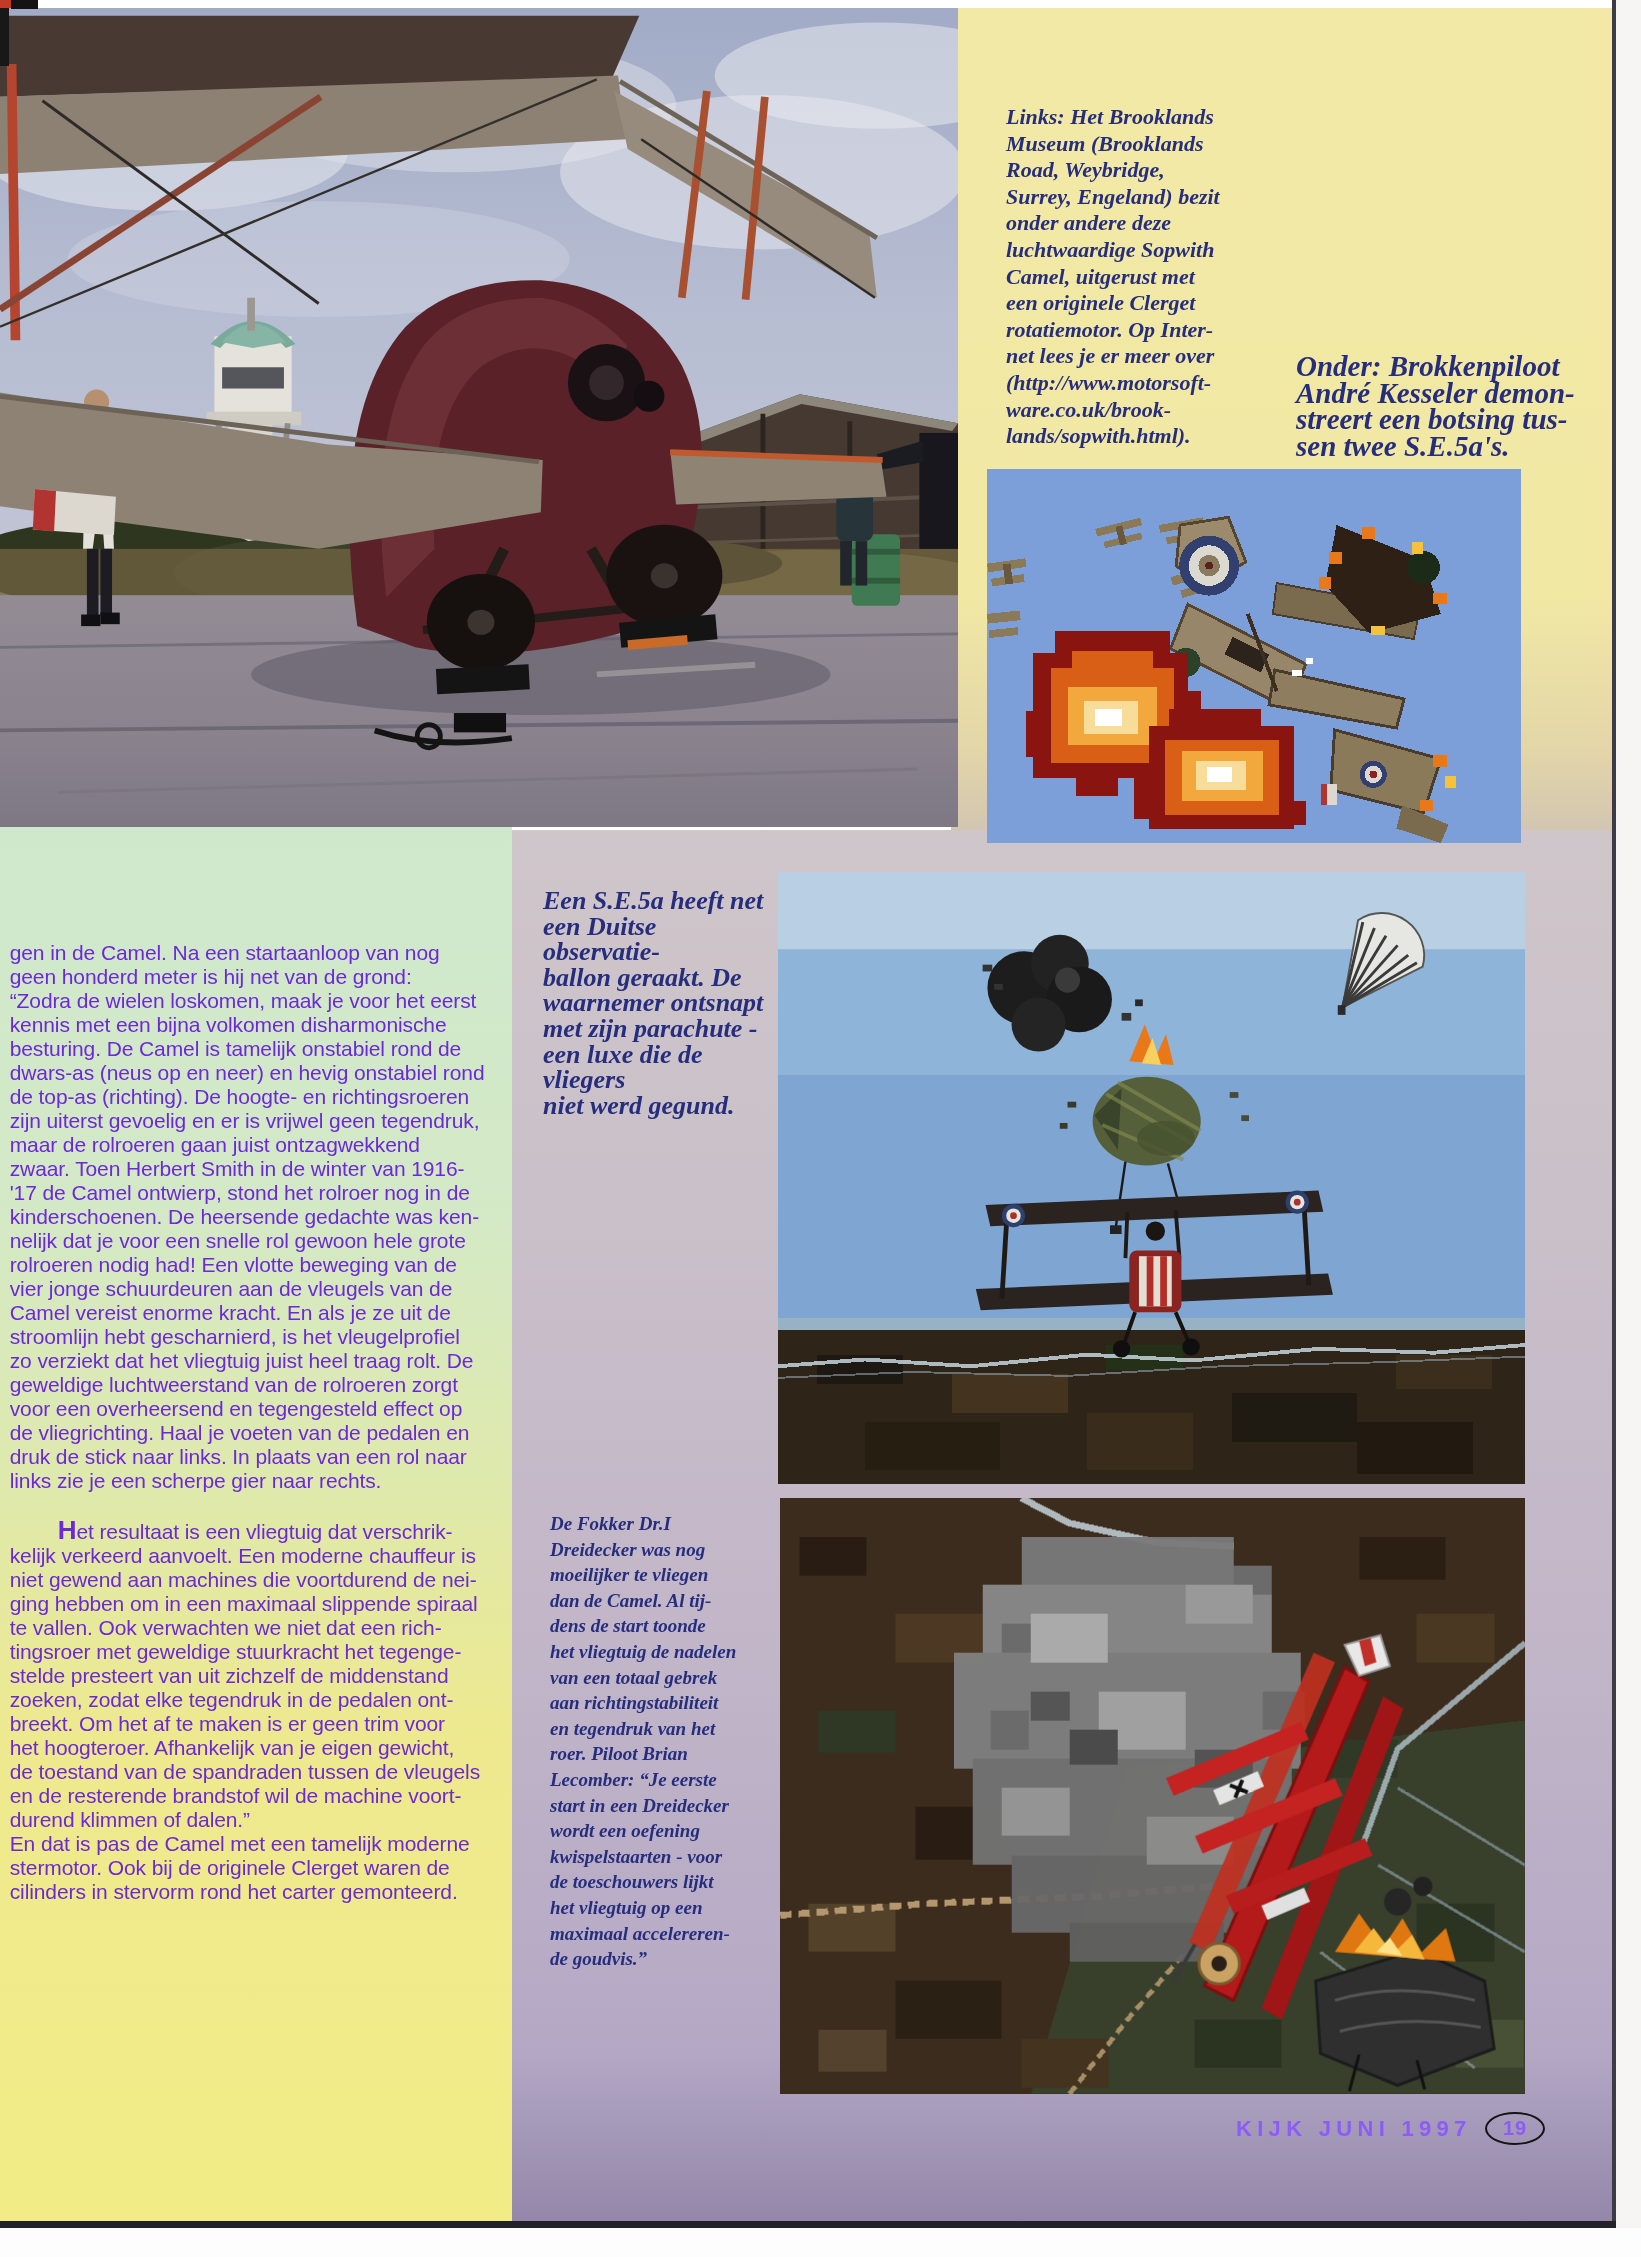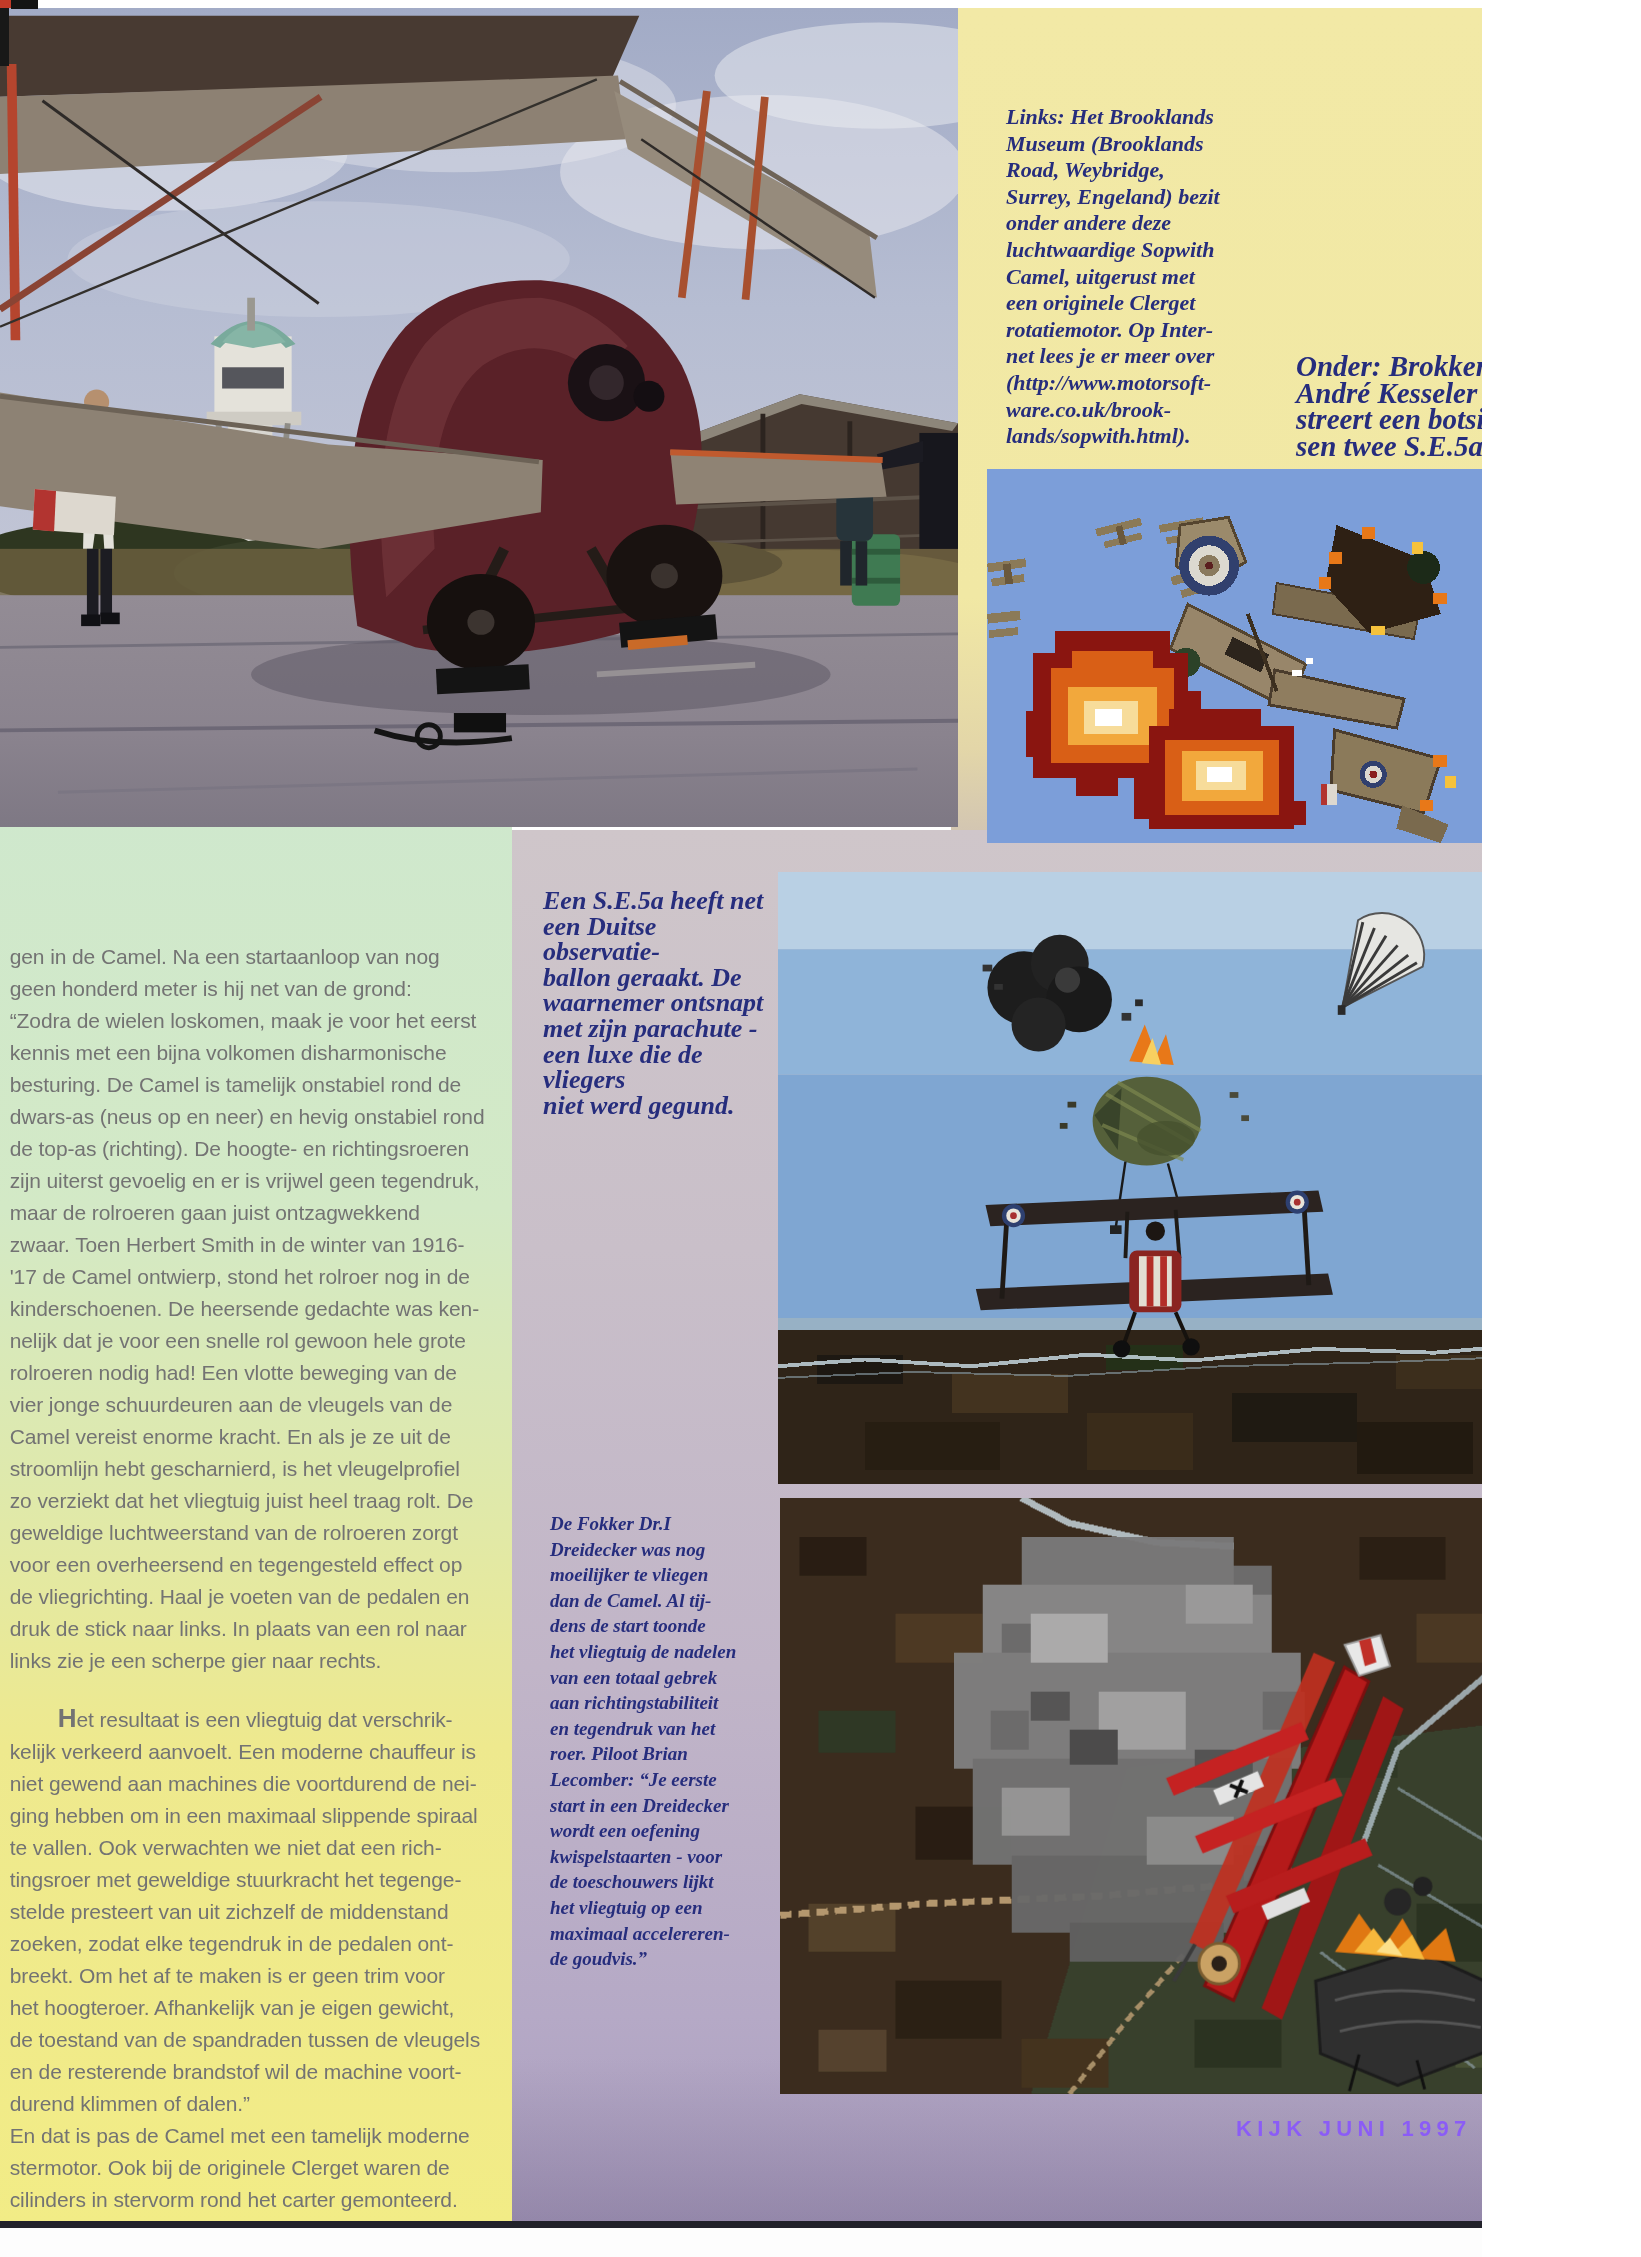--- a/index.html
+++ b/index.html
@@ -1,16 +1,16 @@
 <!DOCTYPE html>
 <html><head>
 <meta charset="utf-8">
 <style>
   html,body{margin:0;padding:0;background:#ffffff;}
-  .page{position:relative;width:1482px;height:2257px;background:#ffffff;overflow:hidden;
+  .page{position:relative;width:1641px;height:2257px;background:#ffffff;overflow:hidden;
         font-family:"Liberation Sans",sans-serif;}
   
   .panel{position:absolute;}
   .yellow-block{left:951px;top:7.7px;width:661px;height:842px;
      background:linear-gradient(180deg,#f2e9a6 0%,#f1e8a4 70%,#e3d6a8 88%,#cfc2b4 100%);}
   .lavender-block{left:512px;top:830px;width:1101px;height:1396px;
      background:linear-gradient(180deg,#cfc6ca 0%,#c9bfc9 30%,#c1b5c8 60%,#b5a9c6 85%,#a99dbe 100%);}
   .leftcol-block{left:0;top:813px;width:512px;height:1414px;
      background:linear-gradient(180deg,#cfe8cd 0%,#d3e9c6 28%,#dfe9ab 48%,#eee98e 66%,#f2ec86 100%);}
   
@@ -30,22 +30,22 @@
   .shot3{left:780px;top:1498px;width:745px;height:596px;}
   .photo svg,.shot1 svg,.shot2 svg,.shot3 svg{display:block;width:100%;height:100%;}
   
   .caption{position:absolute;font-family:"Liberation Serif",serif;font-style:italic;font-weight:700;
      color:#262d7d;}
   .cap-brooklands{left:1006px;top:104px;width:319px;font-size:22px;line-height:26.6px;}
   .cap-onder{left:1296px;top:353px;width:301px;font-size:29px;line-height:26.6px;}
   .cap-se5a{left:543px;top:888px;width:234px;font-size:26px;line-height:25.6px;}
   .cap-fokker{left:550px;top:1511px;width:243px;font-size:19px;line-height:25.6px;}
   
-  .bodytext{position:absolute;left:9.7px;top:941px;width:510px;color:#737373;
-     font-size:21px;line-height:32px;letter-spacing:-0.1px;}
+  .bodytext{position:absolute;left:9.7px;top:941px;width:510px;color:#6d28d9;
+     font-size:21px;line-height:24px;letter-spacing:-0.1px;}
   .bodytext .para2-first{margin-top:25px;}
   .bodytext .indent{display:inline-block;width:48px;}
   .dropcap{font-weight:800;font-size:26px;}
   
   .footer{position:absolute;left:1236px;top:2111px;width:357px;height:35px;color:#8b5cf6;
      display:flex;align-items:center;}
   .footer-text{font-weight:700;font-size:22px;letter-spacing:5.3px;white-space:nowrap;}
   .page-badge{margin-left:13.5px;width:56px;height:29px;border:2.9px solid #141414;border-radius:50%;
      display:flex;align-items:center;justify-content:center;font-weight:700;font-size:20px;letter-spacing:1px;}
 </style>

